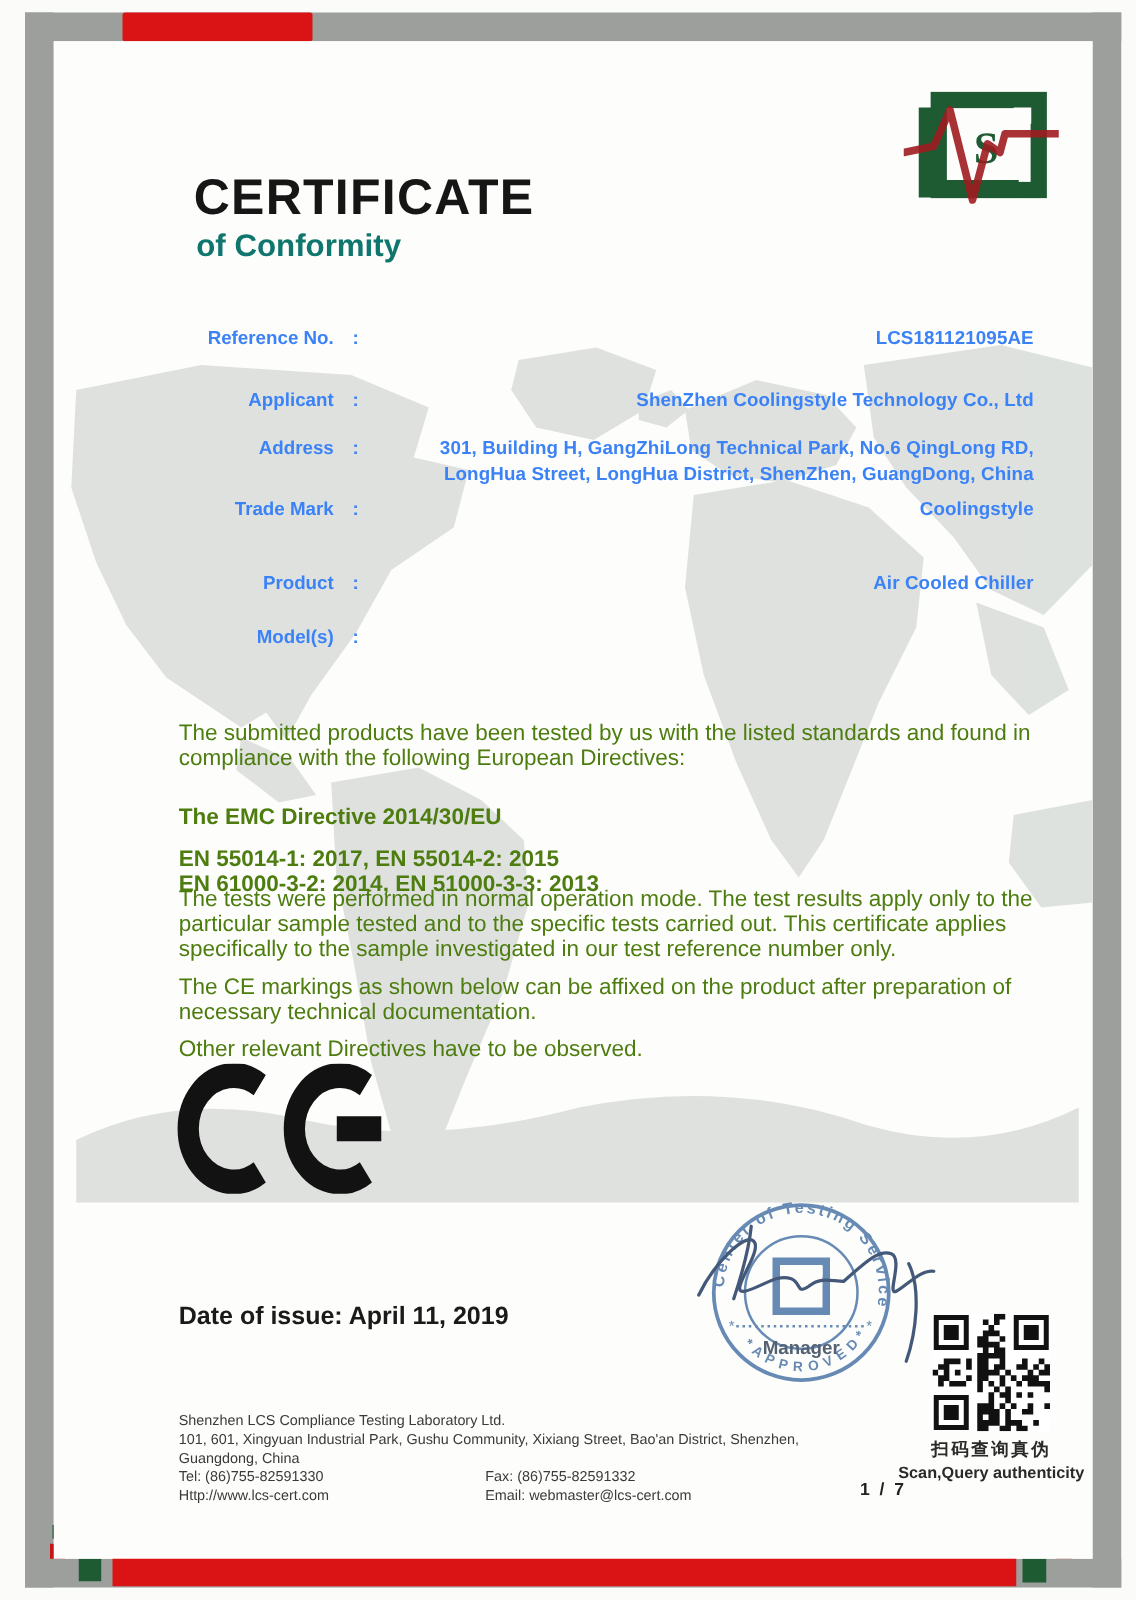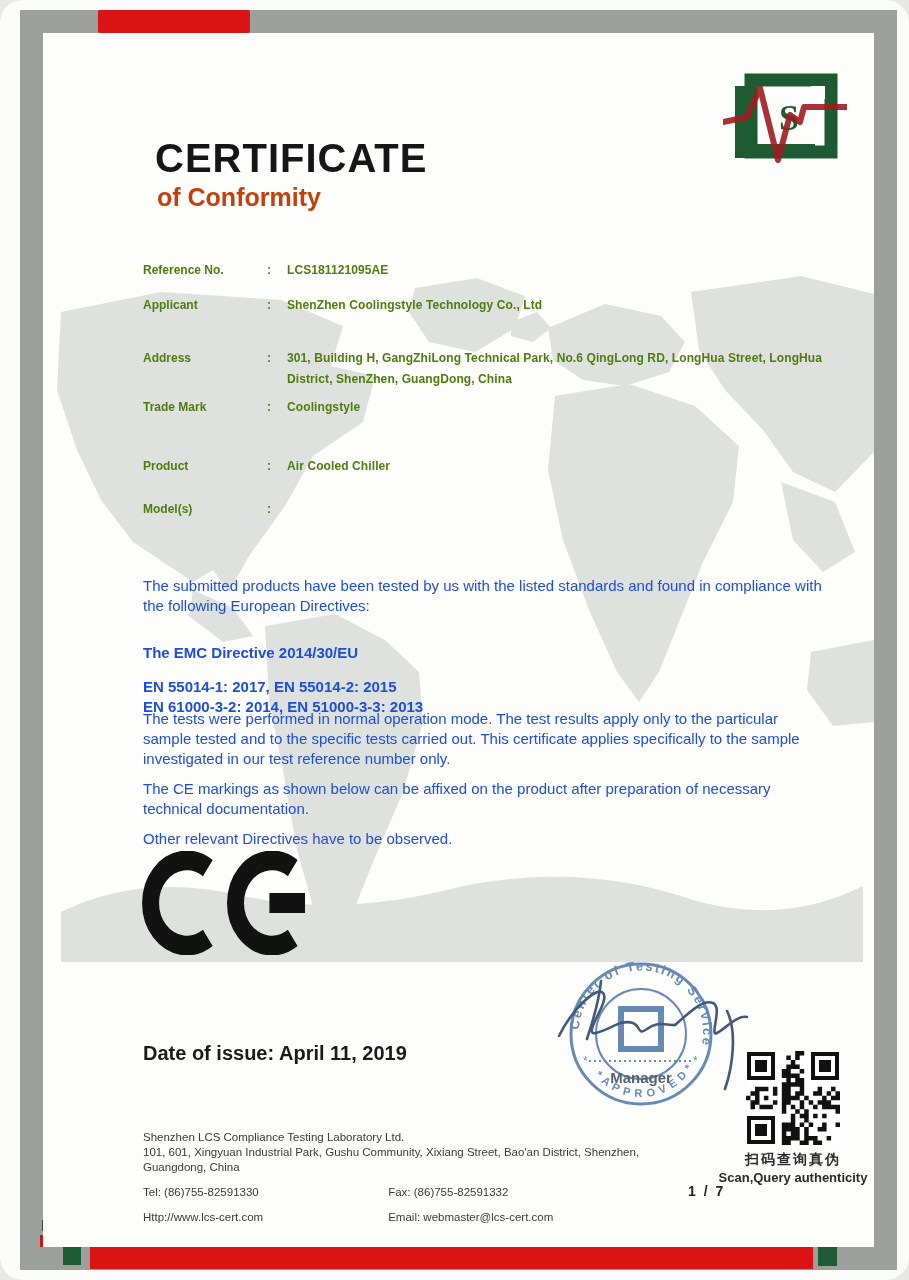--- a/index.html
+++ b/index.html
@@ -1,50 +1,50 @@
 <!DOCTYPE html>
 <html><head>
 <meta charset="utf-8">
 <style>
   * { margin:0; padding:0; box-sizing:border-box; }
   html,body { background:#e8e8e6; }
   body { font-family:"Liberation Sans", sans-serif; }
   .scan {
     position:relative; width:909px; height:1280px; margin:0 auto;
-    background:#fbfbf9; overflow:hidden;border-radius:23px;
+    background:#fbfbf9; overflow:hidden;
   }
   
   .b { position:absolute; background:#9c9f9c; }
   .b-top    { left:20px;  top:10px;    width:877px; height:23px; }
   .b-left   { left:20px;  top:10px;    width:23px;  height:1260px; }
   .b-right  { left:874px; top:10px;    width:23px;  height:1260px; }
   .b-bottom { left:20px;  top:1247px;  width:877px; height:23px; }
   .accent-red-top { position:absolute; left:98px; top:10px; width:152px; height:23px; background:#da1414; border-radius:2px; }
   .accent-red-bottom { position:absolute; left:90px; top:1245px; width:723px; height:24px; background:#da1414; }
   .sq { position:absolute; }
   
   .page { position:absolute; left:43px; top:33px; width:831px; height:1214px; background:#fdfdfb; }
   .map { position:absolute; left:0; top:237px; z-index:0; opacity:.85; }
   .layer { position:absolute; z-index:2; }
   .doc-title { left:112px; top:103px; font-size:40px; font-weight:700; letter-spacing:1px; color:#161616; }
-  .doc-subtitle { left:114px; top:150px; font-size:25px; font-weight:700; color:#c2410c; }
+  .doc-subtitle { left:114px; top:150px; font-size:25px; font-weight:700; color:#0f766e; }
   .logo { left:680px; top:37px; }
-  .row { position:absolute; display:grid; grid-template-columns:124px 20px 540px; font-size:12px; font-weight:700; color:#4d7c0f; line-height:21px; }
+  .row { position:absolute; display:grid; grid-template-columns:124px 20px 540px; font-size:15px; font-weight:700; color:#3b82f6; line-height:21px;text-align:right; }
   .row .val { letter-spacing:.1px; }
-  .paras { color:#1d4ed8; font-size:15px; line-height:20px; width:685px; }
+  .paras { color:#4d7c0f; font-size:18px; line-height:20px; width:685px; }
   .bold { font-weight:700;margin-top:16px; }
   .ce { left:97px; top:818px; }
   .dateline { left:100px; top:1009px; font-size:20px; font-weight:700; color:#1a1a1a; }
   .stamp { left:498px; top:908px; }
   .qr-wrap { left:675px; top:1018px; width:150px; text-align:center; }
   .qr-wrap svg { display:block; margin:0 auto; background:#fff; }
   .qr-zh { font-size:14px; font-weight:700; color:#2a2a2a; margin-top:6px; letter-spacing:2px; }
   .qr-en { font-size:13px; font-weight:700; color:#2a2a2a; margin-top:1px; }
   .footer { left:100px; top:1097px; font-size:11.5px; color:#3a3a3a; line-height:15px; }
-  .footer .cols span { display:inline-block;margin-top:10px; }
+  .footer .cols span { display:inline-block; }
   .footer .c1 { width:242px; }
   .pagenum { left:645px; top:1150px; font-size:14px; font-weight:700; color:#222; letter-spacing:2px; }
 </style>
 </head>
 <body>
 
 <div class="scan">
 
   <div class="b b-top"></div>
   <div class="b b-left"></div>
@@ -91,21 +91,21 @@
     </svg>
 
     <div class="layer doc-title">CERTIFICATE</div>
     <div class="layer doc-subtitle">of Conformity</div>
 
     <div class="row layer" style="left:100px;top:227px">
       <span>Reference No.</span>
       <span>:</span>
       <span class="val">LCS181121095AE</span>
     </div>
-    <div class="row layer" style="left:100px;top:262px">
+    <div class="row layer" style="left:100px;top:277px">
       <span>Applicant</span>
       <span>:</span>
       <span class="val">ShenZhen Coolingstyle Technology Co., Ltd</span>
     </div>
     <div class="row layer" style="left:100px;top:315px">
       <span>Address</span>
       <span>:</span>
       <span class="val">301, Building H, GangZhiLong Technical Park, No.6 QingLong RD, LongHua Street, LongHua District, ShenZhen, GuangDong, China</span>
     </div>
     <div class="row layer" style="left:100px;top:364px">

